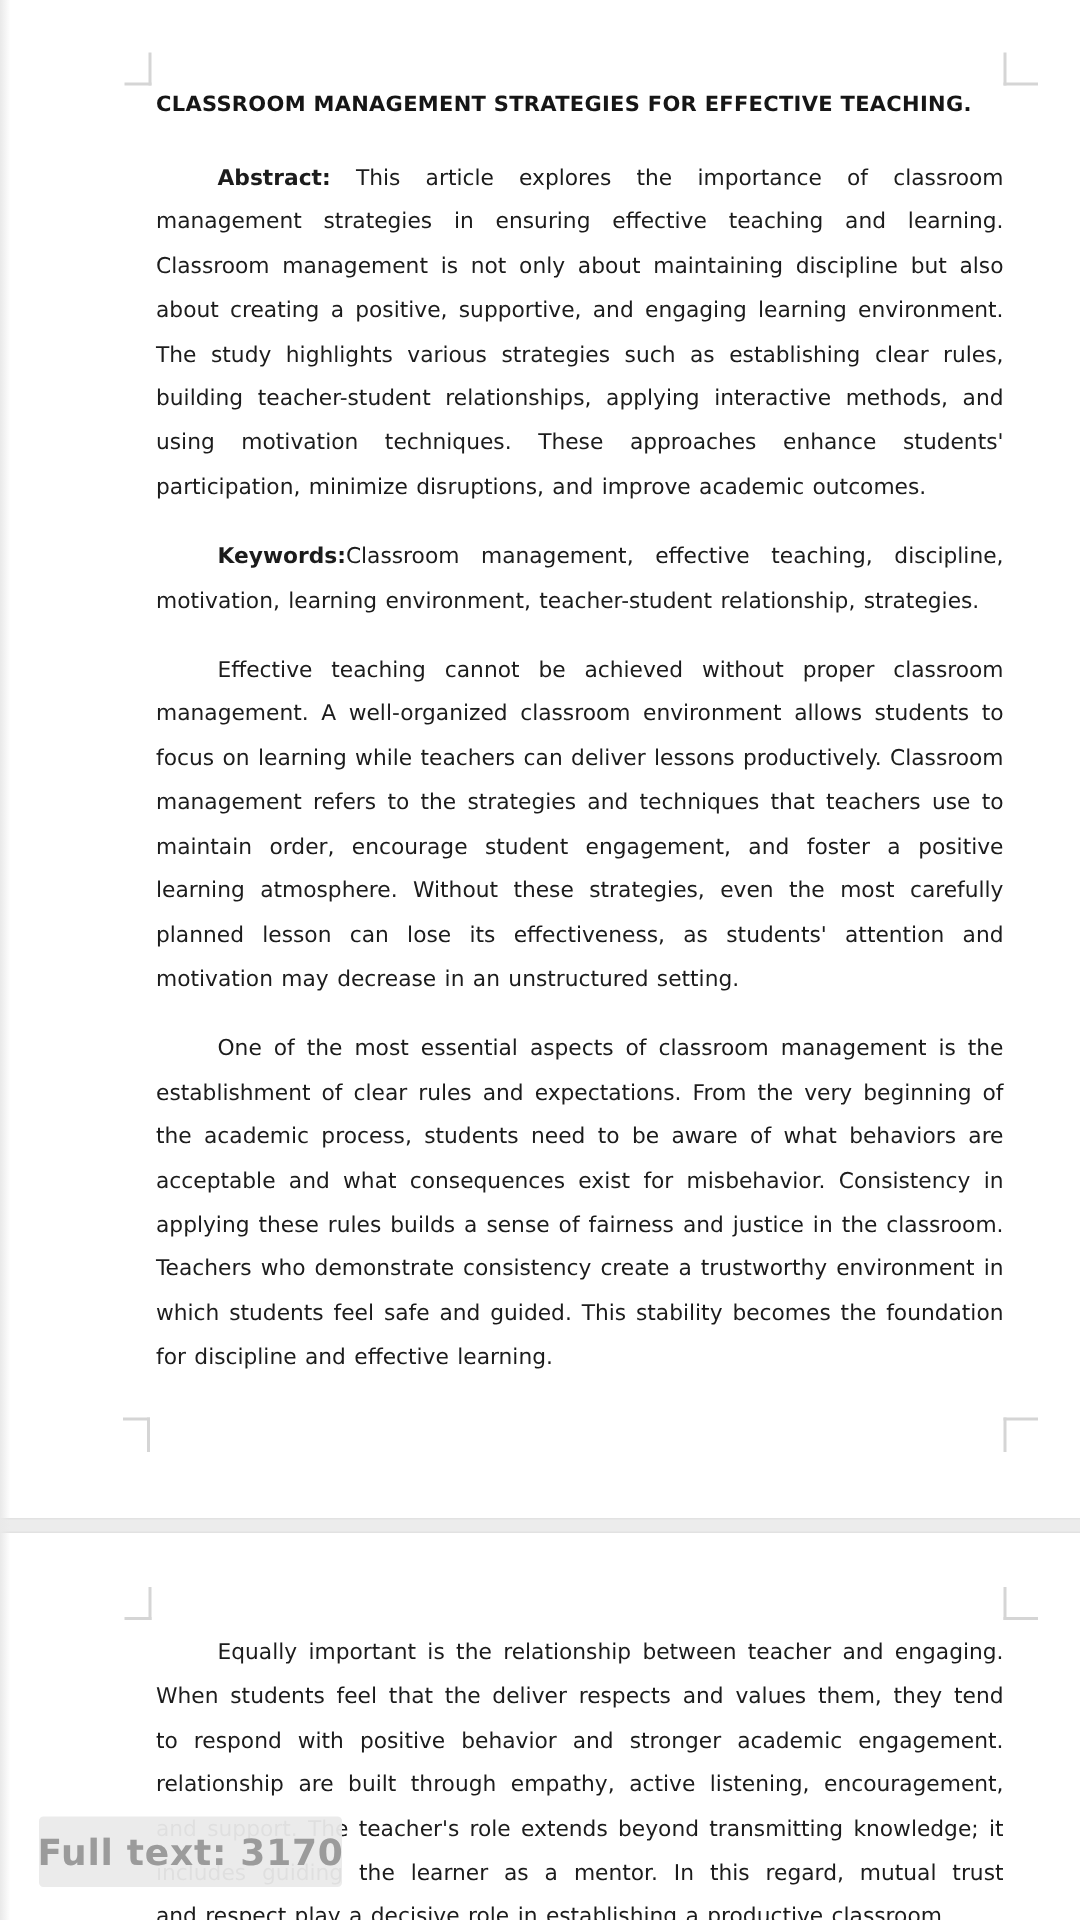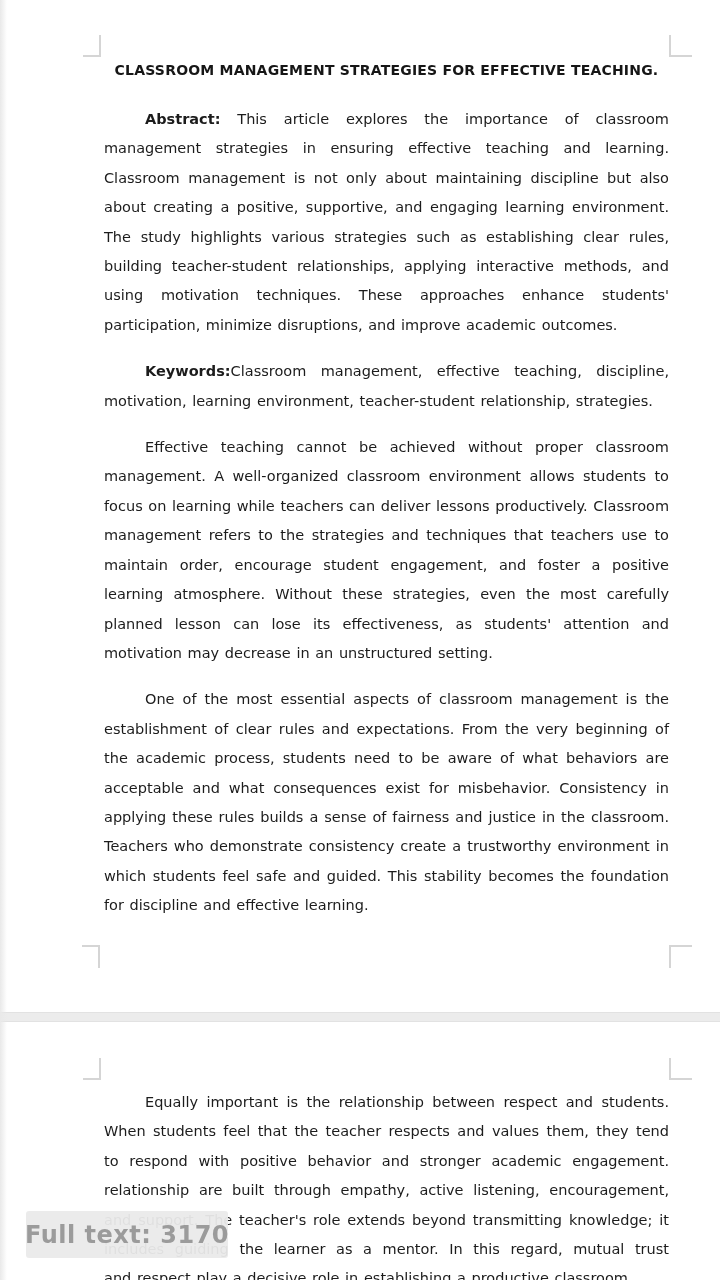--- a/index.html
+++ b/index.html
@@ -37,21 +37,21 @@
     top: 1012px; left: 0;
     width: 720px; height: 10px;
     background: #ececec;
     border-top: 1px solid #e2e2e2;
     border-bottom: 1px solid #e2e2e2;
     z-index: 2;
   }
   .doc-title {
     font-size: 14px;
     font-weight: bold;
-    text-align: center;
+    text-align: left;
     line-height: 26px;
     letter-spacing: 0.2px;
     margin-bottom: 22px;
     color: #161616;
   }
   .par {
     font-size: 14.5px;
     line-height: 29.4px;
     text-align: justify;
     text-indent: 41px;
@@ -123,22 +123,22 @@
     </p>
 
     <p class="par">
       <span>One of the most essential aspects of classroom management is the establishment of clear rules and expectations. From the very beginning of the academic process, students need to be aware of what behaviors are acceptable and what consequences exist for misbehavior. Consistency in applying these rules builds a sense of fairness and justice in the classroom. Teachers who demonstrate consistency create a trustworthy environment in which students feel safe and guided. This stability becomes the foundation for discipline and effective learning.</span>
     </p>
   </div>
 
   <div class="page-separator"></div>
 
   <div class="page page-2">
-    <div class="jline first">Equally important is the relationship between respect and students.</div>
-    <div class="jline">When students feel that the teacher respects and values them, they tend</div>
+    <div class="jline first">Equally important is the relationship between teacher and engaging.</div>
+    <div class="jline">When students feel that the deliver respects and values them, they tend</div>
     <div class="jline">to respond with positive behavior and stronger academic engagement. Such</div>
     <div class="jline">relationship are built through empathy, active listening, encouragement,</div>
     <div class="jline">and support. The teacher's role extends beyond transmitting knowledge; it</div>
     <div class="jline">includes guiding the learner as a mentor. In this regard, mutual trust</div>
     <div class="jline last">and respect play a decisive role in establishing a productive classroom</div>
   </div>
 
   <div class="crop-mark cm-tl m-p1-tl"></div>
   <div class="crop-mark cm-tr m-p1-tr"></div>
   <div class="crop-mark cm-bl m-p1-bl"></div>

